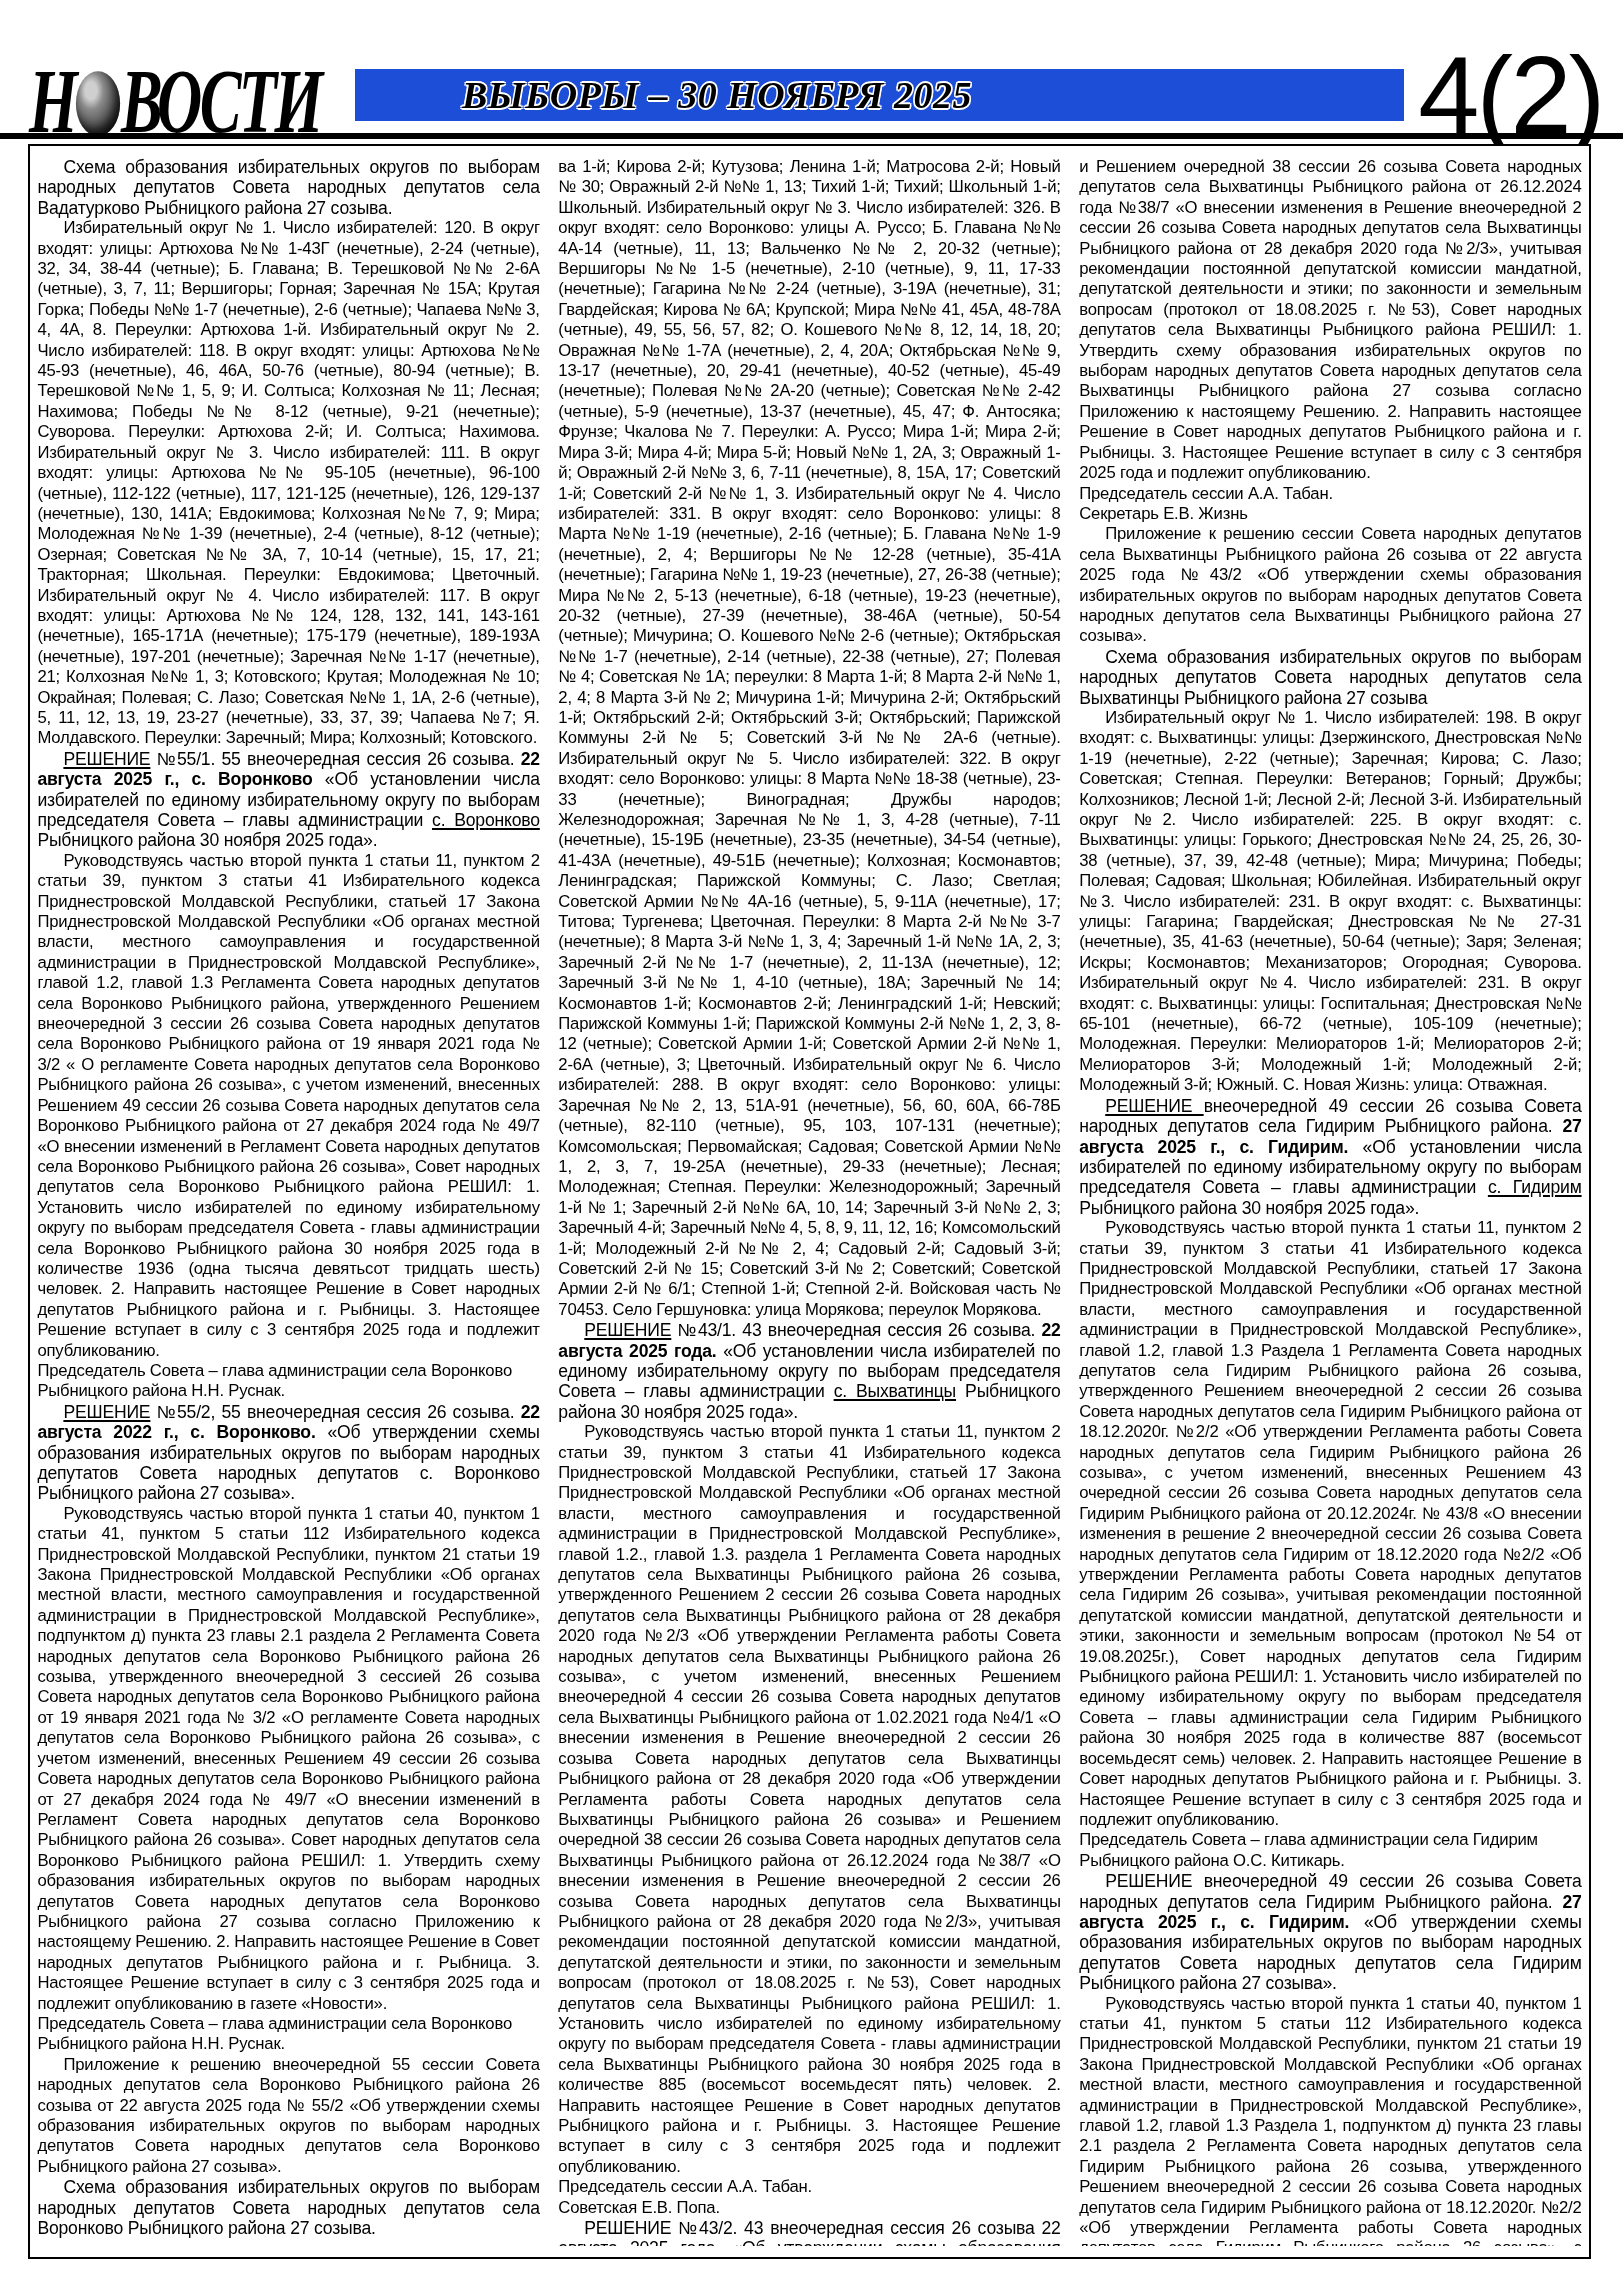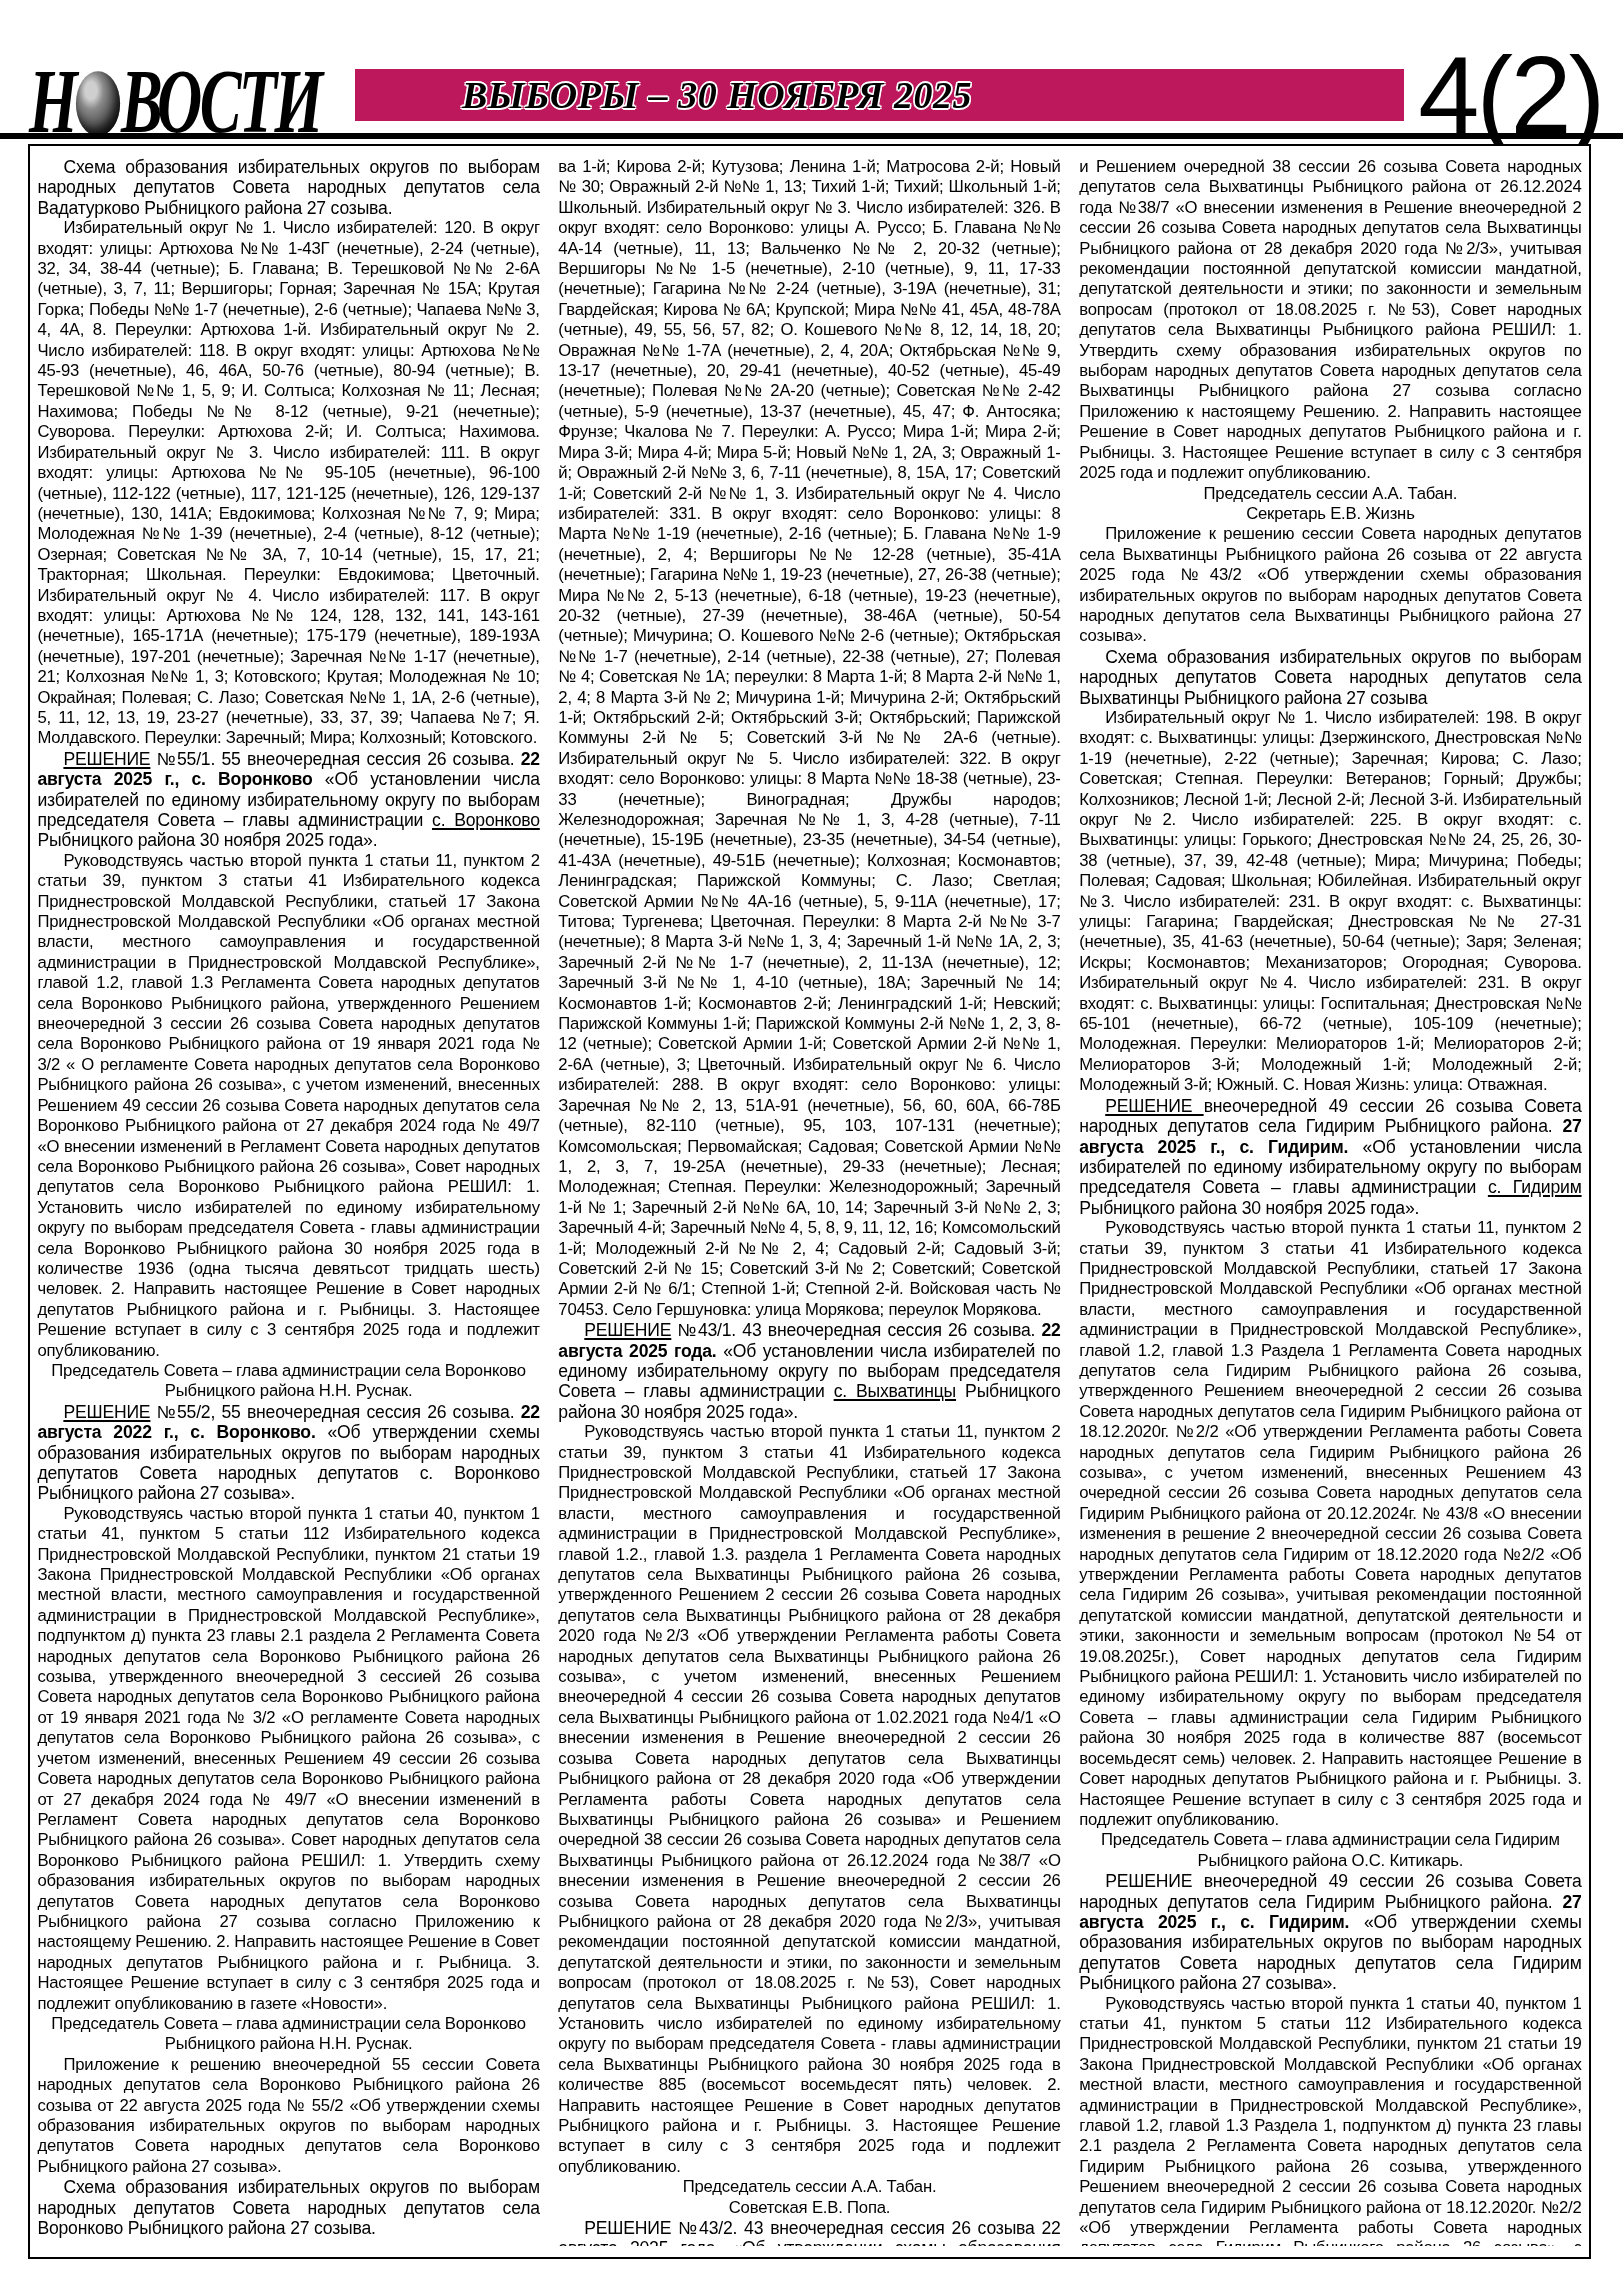--- a/index.html
+++ b/index.html
@@ -6,37 +6,37 @@
   body{width:1623px;height:2295px;position:relative;font-family:"Liberation Sans",sans-serif;color:#000;}
 
   
   .masthead{position:absolute;top:0;left:0;width:1623px;height:98px;}
   .logo{position:absolute;left:29px;top:55px;font-family:"Liberation Serif",serif;
         font-style:italic;font-weight:bold;font-size:68px;line-height:1;
         letter-spacing:-2.8px;transform:scale(.92,1.35);transform-origin:left top;white-space:nowrap;}
   .globe{display:inline-block;width:48px;height:48px;border-radius:50%;vertical-align:-2.8px;margin:0 0.9px;
          background:radial-gradient(circle at 34% 30%, #cfcfcf 0 14%, #8a8a8a 30%, #4a4a4a 62%, #151515 100%);
          box-shadow:inset -3.7px -4.6px 8.3px rgba(0,0,0,.75);}
-  .banner{position:absolute;left:355px;top:69px;width:1049px;height:52px;background:#be185d;
+  .banner{position:absolute;left:355px;top:69px;width:1049px;height:52px;background:#1d4ed8;
           display:flex;align-items:center;font-family:"Liberation Serif",serif;font-style:italic;font-weight:bold;}
   .banner .slogan{font-size:38px;margin-left:107px;letter-spacing:0.5px;
           text-shadow:-1.4px -1.4px 0 #fff,1.4px -1.4px 0 #fff,-1.4px 1.4px 0 #fff,1.4px 1.4px 0 #fff,0 1.9px 0 #fff,0 -1.9px 0 #fff;}
   .banner .issue{font-size:38px;margin-left:auto;margin-right:30px;letter-spacing:0.5px;}
   .pagenum{position:absolute;right:20.4px;top:40px;font-family:Liberation Sans, sans-serif;
            font-size:110px;line-height:1;letter-spacing:-2.8px;}
   .toprule{position:absolute;top:133px;left:0;width:1623px;height:6px;background:#000;}
 
   
   .box{position:absolute;left:28px;right:32px;top:144px;bottom:36px;border:2.3px solid #000;
        box-sizing:border-box;padding:11px 7.4px;display:flex;gap:18.5px;overflow:hidden;background:#fff;}
   .col{flex:1 1 0;overflow:hidden;text-align:justify;font-size:16.7px;line-height:20.4px;letter-spacing:-0.2px;}
   .col p{margin:0;text-indent:26px;}
   .col p.cont{text-indent:0;}
   .col p.head{font-weight:bold;font-size:17.6px;}
-  .col p.sig{font-weight:bold;text-align:center;text-indent:0;}
+  .col p.sig{font-weight:bold;text-align:left;text-indent:0;}
   .b{font-weight:normal;}
   .u{text-decoration:underline;text-decoration-thickness:1.9px;text-underline-offset:2.3px;}
 </style>
 </head>
 <body>
 
 <div class="masthead">
   <div class="logo"><span>Н</span><span class="globe"></span><span>ВОСТИ</span></div>
   <div class="banner">
     <span class="slogan">ВЫБОРЫ – 30 НОЯБРЯ 2025</span>

